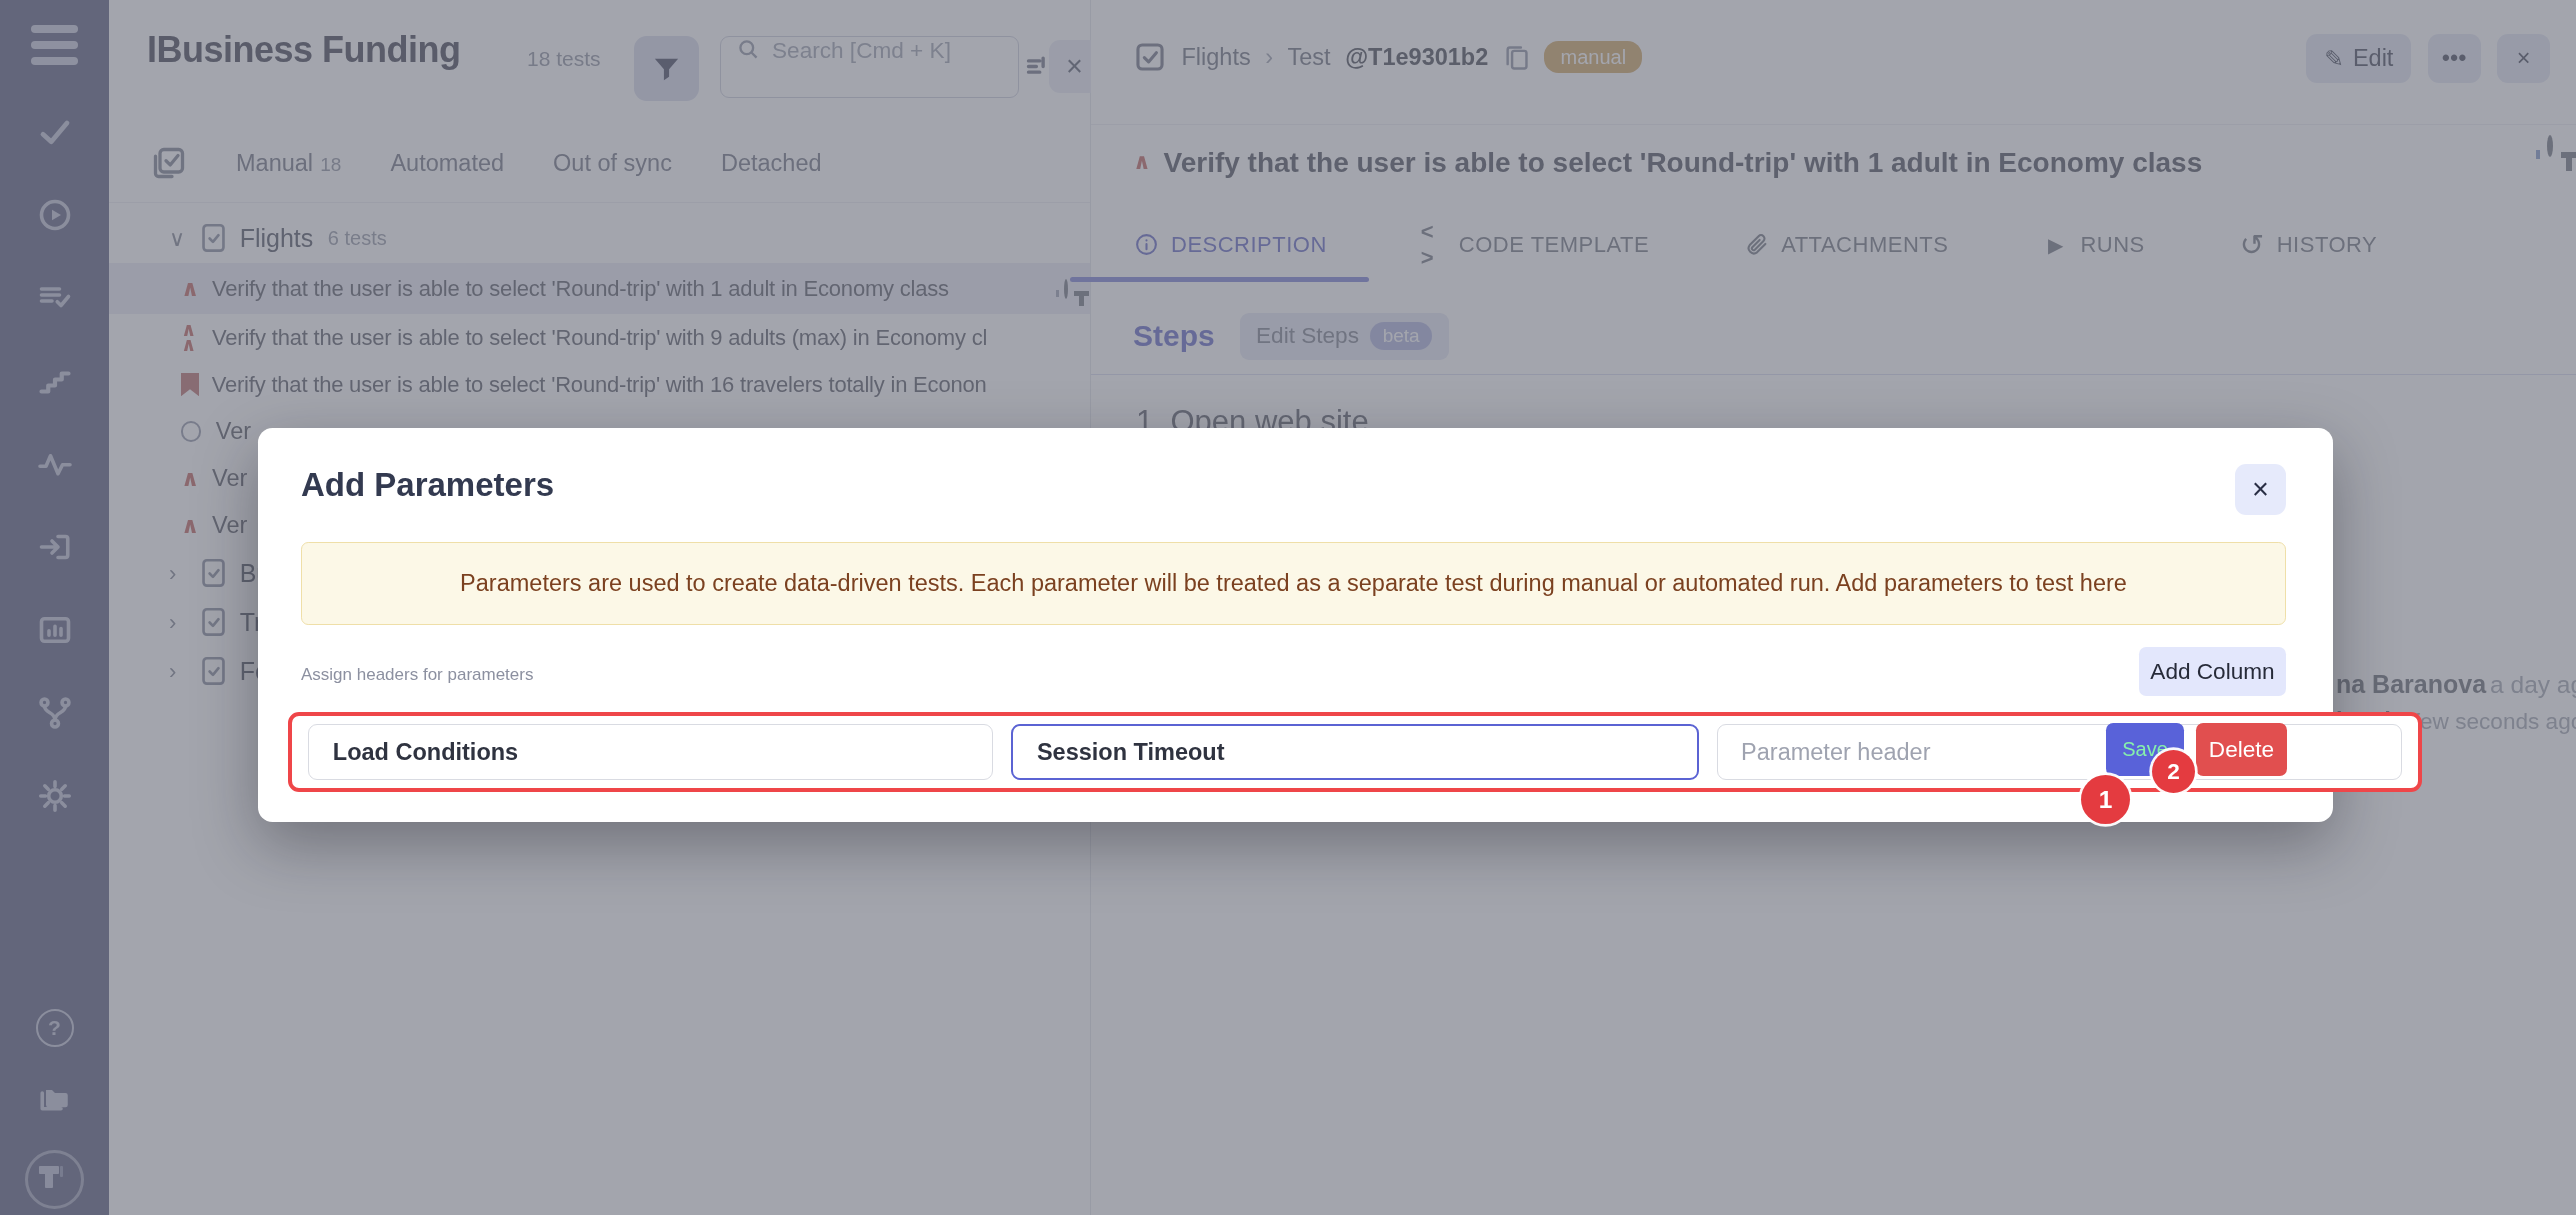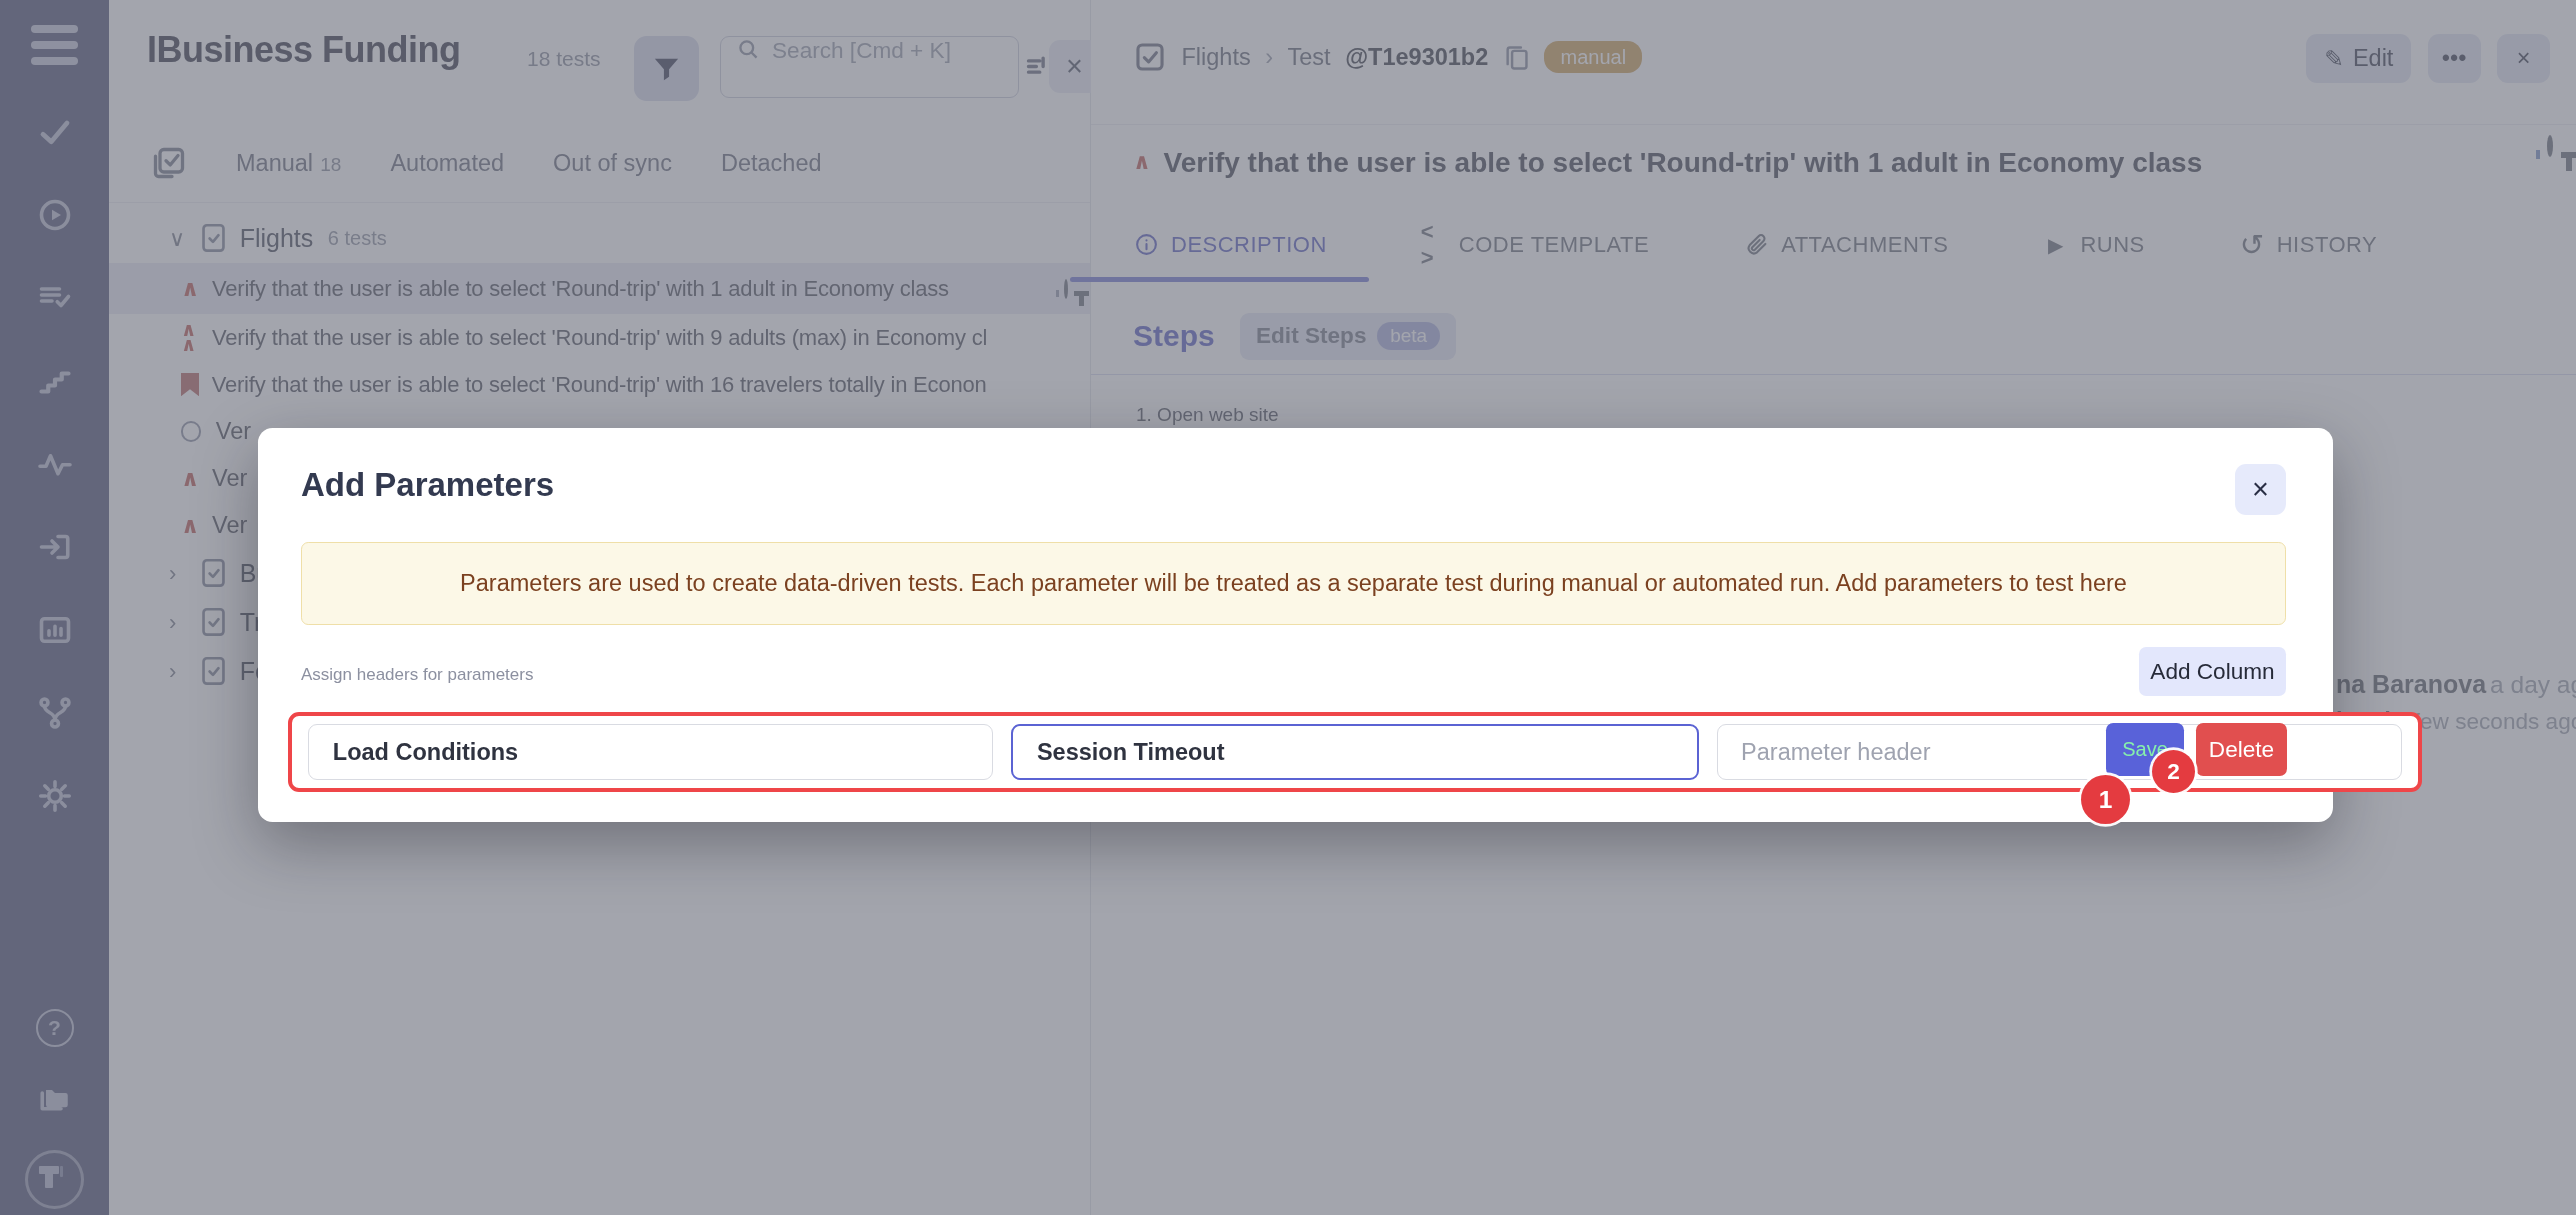--- a/index.html
+++ b/index.html
@@ -102,25 +102,25 @@
   .d-tab svg{width:25px;height:25px;stroke:currentColor;fill:none;stroke-width:2;stroke-linecap:round;stroke-linejoin:round;}
   .d-tab.active{color:#6064C2;}
   .d-tab.active::after{content:"";position:absolute;left:-63px;right:-42px;bottom:0;height:4.5px;background:#7A7ED6;border-radius:2.7px;}
   .codeglyph{font-size:22px;letter-spacing:-0.9px;font-weight:bold;}
   .playglyph{font-size:20px;}
   .histglyph{font-size:29px;line-height:20px;}
 
   .steps-head{display:flex;align-items:center;padding-left:42px;margin-top:31px;gap:25px;}
   .steps-title{font-size:30px;font-weight:bold;color:#6065C4;}
   .editsteps{height:47px;background:#E4E6F3;border-radius:9px;display:flex;align-items:center;padding:0 16.3px;gap:11px;cursor:pointer;}
-  .editsteps span.lbl{font-size:22.6px;color:#7A7E8C;font-weight:bold;}
+  .editsteps span.lbl{font-size:22.6px;color:#7A7E8C;}
   .betapill{background:#ABB1DE;color:#fff;font-size:19px;border-radius:14.5px;padding:2.7px 12.7px;}
   .steps-div{margin-top:14.5px;border-bottom:1.8px solid #D7D9EE;}
   .steps-list{padding-left:45px;margin-top:29px;display:flex;flex-direction:column;gap:27px;}
-  .step-item{font-size:19px;color:#5A5D68;}
+  .step-item{font-size:31px;color:#5A5D68;}
   .d-meta{position:absolute;left:1245px;top:670px;white-space:nowrap;}
   .d-meta .l1 b{font-weight:bold;color:#63666F;font-size:25px;}
   .d-meta .l1 span{color:#9EA2AD;font-size:24.5px;}
   .d-meta .l2{margin-top:9px;}
   .d-meta .l2 b{font-weight:bold;color:#63666F;font-size:23.5px;}
   .d-meta .l2 span{color:#9EA2AD;font-size:22.6px;}
 
   
   .overlay{position:absolute;inset:0;background:rgba(107,109,123,0.62);z-index:5;}
   .modal{position:absolute;left:258px;top:428px;width:2075px;height:394px;background:#fff;border-radius:14.5px;z-index:10;

